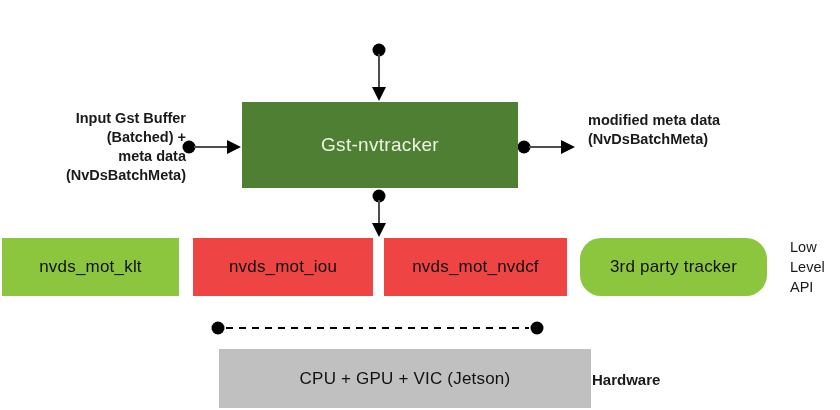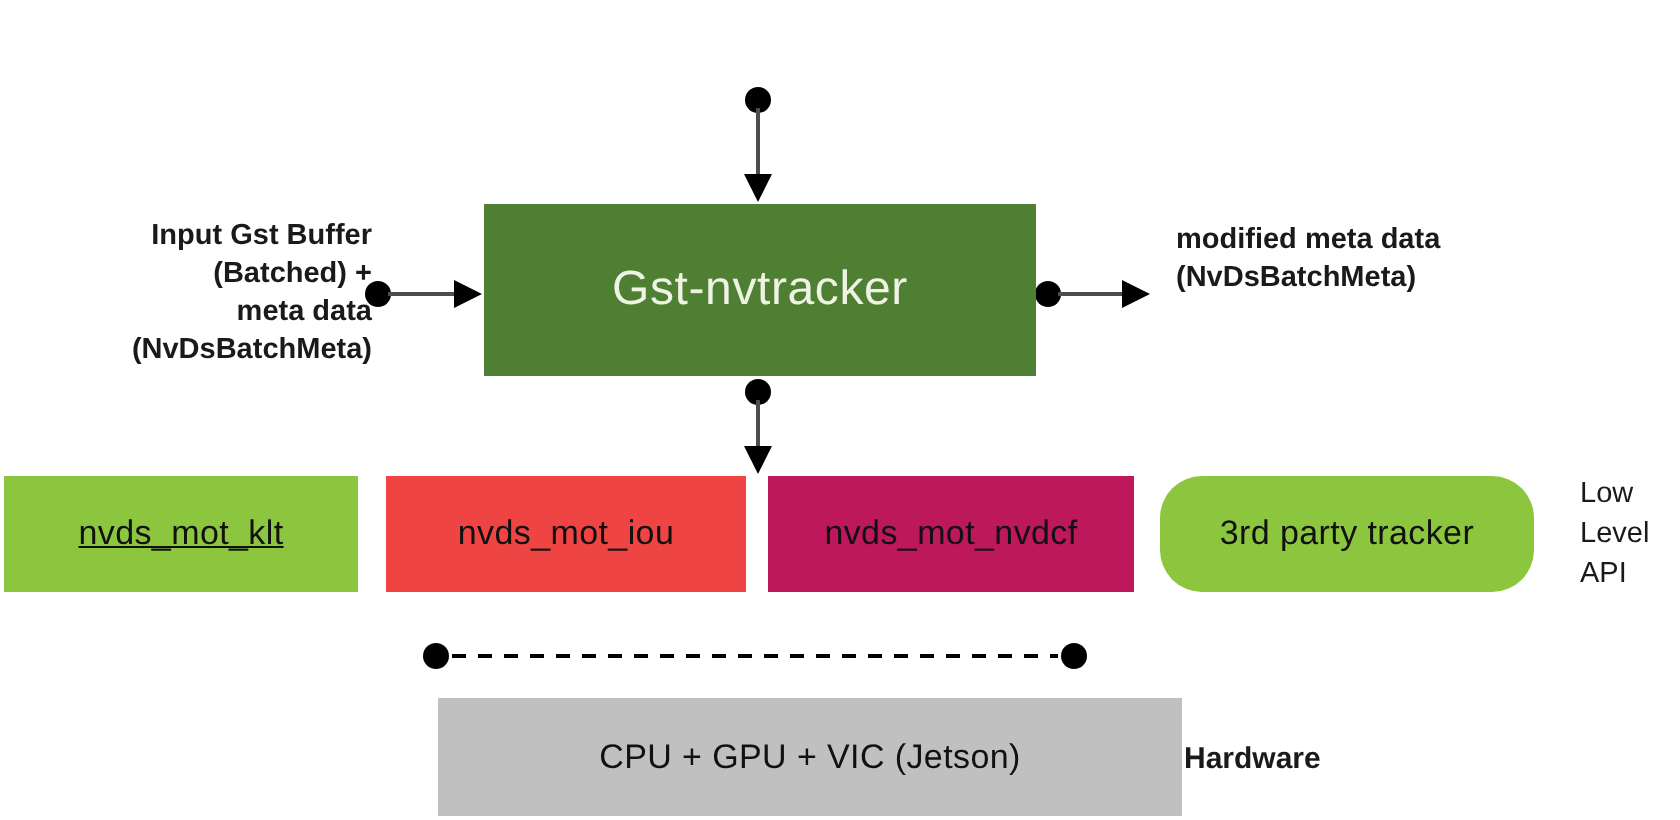--- a/index.html
+++ b/index.html
@@ -26,21 +26,21 @@
   .control-params {
     left: 296px; top: 7px; width: 170px;
     text-align: center;
     font-size: 15px; font-weight: 600; color: #1a1a1a;
     letter-spacing: 0.2px;
   }
 
   .main-box {
     left: 242px; top: 102px; width: 276px; height: 86px;
     display: flex; align-items: center; justify-content: center;
-    font-size: 24px; color: #eef3e4;
+    font-size: 19px; color: #eef3e4;
     letter-spacing: 0.3px;
   }
 
   .side-text {
     font-size: 14.5px; line-height: 19px; color: #1a1a1a; font-weight: 600;
   }
   .input-label  { left: 28px;  top: 109px; width: 158px; text-align: right; }
   .output-label { left: 588px; top: 111px; width: 195px; text-align: left; }
 
   .tracker-box {
@@ -118,23 +118,23 @@
     <div>(Batched) +</div>
     <div>meta data</div>
     <div>(NvDsBatchMeta)</div>
   </div>
 
   <div class="abs side-text output-label">
     <div>modified meta data</div>
     <div>(NvDsBatchMeta)</div>
   </div>
 
-  <div class="abs tracker-box box-klt" style="background-color: rgb(140, 198, 62); text-decoration: underline;">nvds_mot_klt</div>
+  <div class="abs tracker-box box-klt" style="background-color: rgb(140, 198, 62);">nvds_mot_klt</div>
   <div class="abs tracker-box box-iou" style="background-color: #ef4444;">nvds_mot_iou</div>
-  <div class="abs tracker-box box-nvdcf" style="background-color: #be185d;">nvds_mot_nvdcf</div>
+  <div class="abs tracker-box box-nvdcf" style="background-color: #ef4444;">nvds_mot_nvdcf</div>
   <div class="abs tracker-box box-3rd" style="background-color: rgb(140, 198, 62);">3rd party tracker</div>
 
   <div class="abs low-level-api">
     <div>Low</div>
     <div>Level</div>
     <div>API</div>
   </div>
 
   <div class="abs hardware-box" style="background-color: rgb(192, 192, 192);">CPU + GPU + VIC (Jetson)</div>
 

